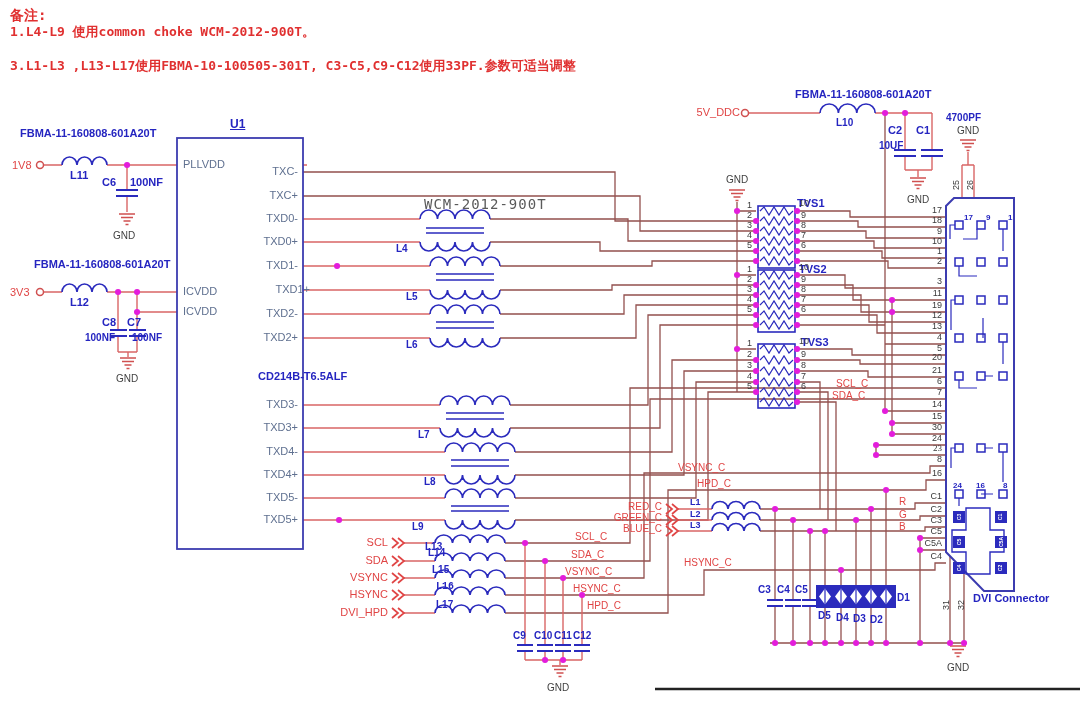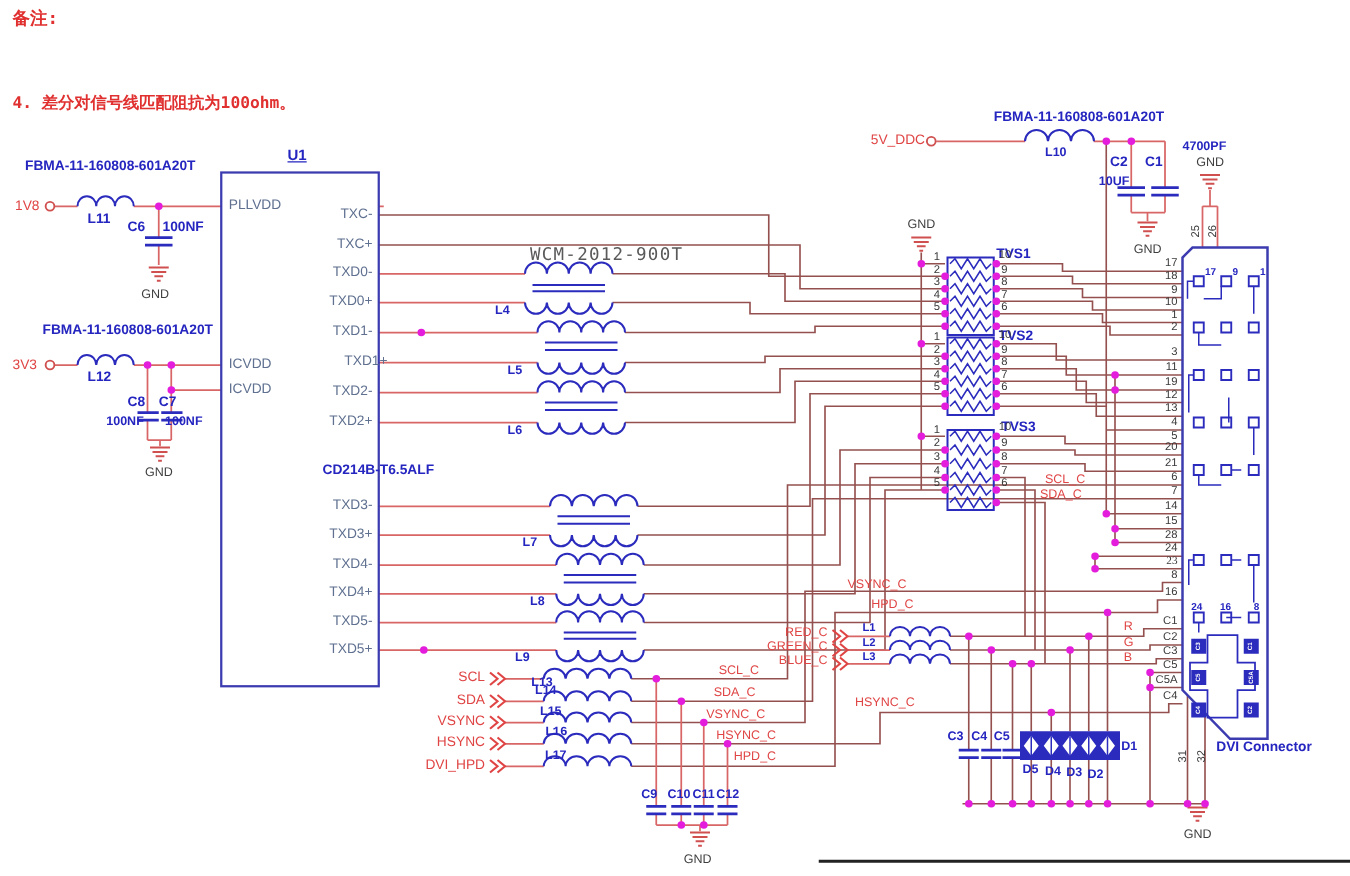--- a/index.html
+++ b/index.html
@@ -204,21 +204,22 @@
     M885,113 h.1 M905,113 h.1 M885,411 h.1
     M892,300 h.1 M892,312 h.1 M892,423 h.1 M892,434 h.1 M876,445 h.1 M876,455 h.1
     M525,543 h.1 M545,561 h.1 M563,578 h.1 M582,595 h.1 M545,660 h.1 M563,660 h.1
     M775,509 h.1 M793,520 h.1 M810,531 h.1 M825,531 h.1 M841,570 h.1 M856,520 h.1
     M871,509 h.1 M886,490 h.1 M920,538 h.1 M920,550 h.1 M920,643 h.1
     M775,643 h.1 M793,643 h.1 M810,643 h.1 M825,643 h.1 M841,643 h.1 M856,643 h.1
     M871,643 h.1 M886,643 h.1 M950,643 h.1 M964,643 h.1"></path>
 </svg>
 
 <span class="t note" style="left:10px;top:8px;font-size:14px;">备注:</span>
-<span class="t note" style="left:10px;top:76px;">4. 差分对信号线匹配阻抗为100ohm。</span>
+<span class="t note" style="left:10px;top:25px;">1.L4-L9 使用common choke WCM-2012-900T。</span>
+<span class="t note" style="left:10px;top:59px;">3.L1-L3 ,L13-L17使用FBMA-10-100505-301T, C3-C5,C9-C12使用33PF.参数可适当调整</span>
 
 <span class="t blue s11" style="left:20px;top:127px;">FBMA-11-160808-601A20T</span>
 <span class="t red s11" style="left:12px;top:159px;">1V8</span>
 <span class="t blue s11" style="left:70px;top:169px;">L11</span>
 <span class="t blue s11" style="left:102px;top:176px;">C6</span>
 <span class="t blue s11" style="left:130px;top:176px;">100NF</span>
 <span class="t gray s10" style="left:113px;top:230px;">GND</span>
 <span class="t blue s11" style="left:34px;top:258px;">FBMA-11-160808-601A20T</span>
 <span class="t red s11" style="left:10px;top:286px;">3V3</span>
 <span class="t blue s11" style="left:70px;top:296px;">L12</span>
@@ -362,21 +363,21 @@
 <span class="t num ra" style="left:916px;top:311px;width:26px;">12</span>
 <span class="t num ra" style="left:916px;top:322px;width:26px;">13</span>
 <span class="t num ra" style="left:916px;top:333px;width:26px;">4</span>
 <span class="t num ra" style="left:916px;top:344px;width:26px;">5</span>
 <span class="t num ra" style="left:916px;top:353px;width:26px;">20</span>
 <span class="t num ra" style="left:916px;top:366px;width:26px;">21</span>
 <span class="t num ra" style="left:916px;top:377px;width:26px;">6</span>
 <span class="t num ra" style="left:916px;top:388px;width:26px;">7</span>
 <span class="t num ra" style="left:916px;top:400px;width:26px;">14</span>
 <span class="t num ra" style="left:916px;top:412px;width:26px;">15</span>
-<span class="t num ra" style="left:916px;top:423px;width:26px;">28</span>
+<span class="t num ra" style="left:916px;top:423px;width:26px;">30</span>
 <span class="t num ra" style="left:916px;top:434px;width:26px;">24</span>
 <span class="t num ra" style="left:916px;top:444px;width:26px;font-family:Liberation Serif, serif;">23</span>
 <span class="t num ra" style="left:916px;top:455px;width:26px;">8</span>
 <span class="t num ra" style="left:916px;top:469px;width:26px;">16</span>
 <span class="t num ra" style="left:916px;top:492px;width:26px;">C1</span>
 <span class="t num ra" style="left:916px;top:505px;width:26px;">C2</span>
 <span class="t num ra" style="left:916px;top:516px;width:26px;">C3</span>
 <span class="t num ra" style="left:916px;top:527px;width:26px;">C5</span>
 <span class="t num ra" style="left:916px;top:539px;width:26px;">C5A</span>
 <span class="t num ra" style="left:916px;top:552px;width:26px;">C4</span>

